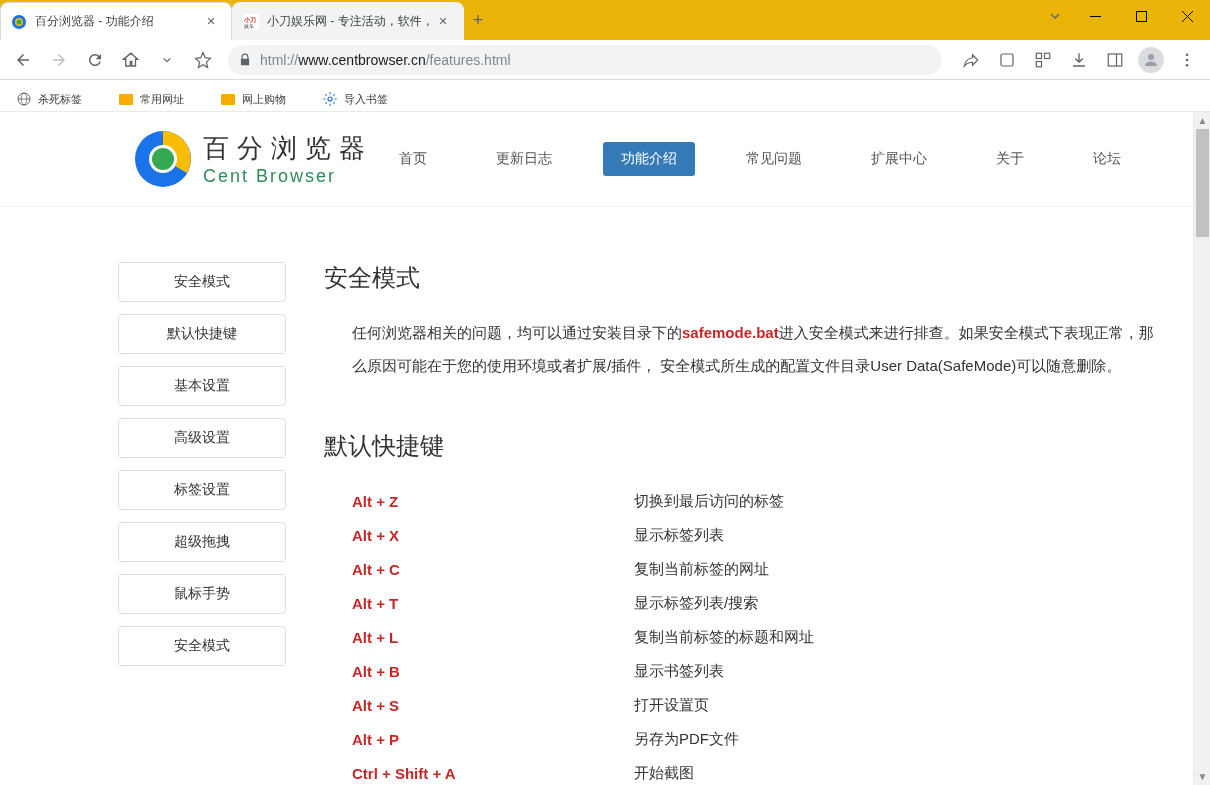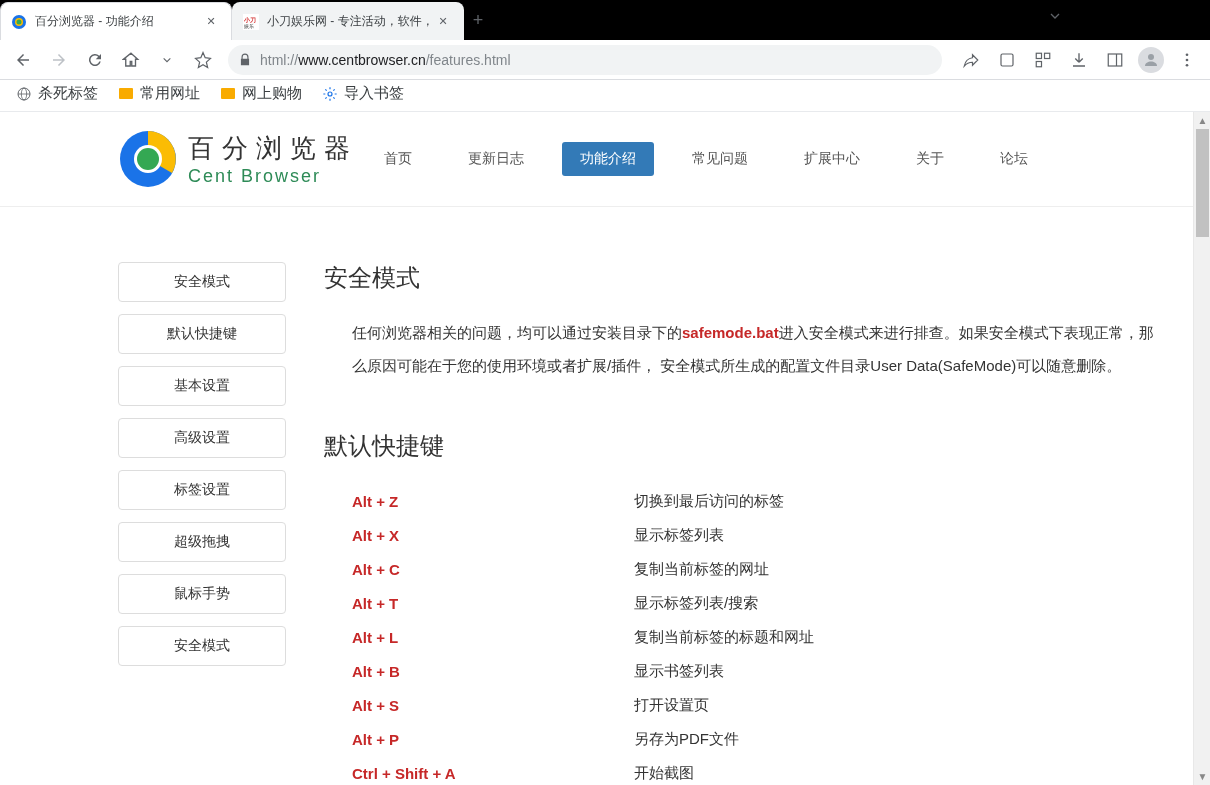--- a/index.html
+++ b/index.html
@@ -1,19 +1,19 @@
 <!DOCTYPE html>
 <html><head>
 <meta charset="utf-8">
 <style>
 * { margin: 0; padding: 0; box-sizing: border-box; }
 body { font-family: "Microsoft YaHei", "Segoe UI", Arial, sans-serif; background: #fff; width: 1210px; height: 785px; overflow: hidden; position: relative; }
 
 
-.window-chrome { height: 40px; display: flex; align-items: stretch; background: #000000; position: relative; }
+.window-chrome { height: 40px; display: flex; align-items: stretch; background: #eab308; position: relative; }
 .tab { display: flex; align-items: center; padding: 0 12px 0 10px; height: 38px; border-radius: 8px 8px 0 0; position: relative; min-width: 232px; max-width: 232px; font-size: 12px; color: #3c4043; cursor: default; border: 1px solid #dadce0; border-bottom: none; margin-top: 2px; }
 .tab.active { background: #fff; z-index: 2; }
 .tab.inactive { background: #f1f3f4; border-color: transparent; }
 .tab .favicon { width: 16px; height: 16px; margin-right: 8px; flex-shrink: 0; }
 .tab-title { flex: 1; white-space: nowrap; overflow: hidden; text-overflow: ellipsis; }
 .tab-close { width: 16px; height: 16px; display: flex; align-items: center; justify-content: center; color: #5f6368; cursor: pointer; border-radius: 50%; font-size: 11px; }
 .new-tab-btn { width: 28px; display: flex; align-items: center; justify-content: center; color: #5f6368; cursor: pointer; font-size: 18px; }
 .win-controls { position: absolute; right: 0; top: 0; display: flex; }
 .win-btn { width: 46px; height: 32px; display: flex; align-items: center; justify-content: center; color: #000; cursor: pointer; }
 .win-dropdown { width: 34px; height: 32px; display: flex; align-items: center; justify-content: center; color: #5f6368; cursor: pointer; }
@@ -23,34 +23,34 @@
 .tb-btn { width: 34px; height: 32px; display: flex; align-items: center; justify-content: center; color: #5f6368; cursor: pointer; border-radius: 50%; }
 .tb-btn.disabled { color: #bdc1c6; cursor: default; }
 .omnibox { flex: 1; height: 30px; border-radius: 15px; background: #f1f3f4; display: flex; align-items: center; padding: 0 10px; margin: 0 6px; font-size: 14px; color: #202124; }
 .omnibox .lock { color: #5f6368; margin-right: 8px; }
 .url-grey { color: #80868b; }
 .url-black { color: #202124; }
 .right-actions { display: flex; align-items: center; gap: 2px; padding-left: 4px; }
 .avatar { width: 26px; height: 26px; border-radius: 50%; background: #dadce0; display: flex; align-items: center; justify-content: center; margin: 0 4px; }
 
 
-.bookmark-bar { height: 32px; display: flex; align-items: flex-start; padding: 0 8px; gap: 4px; border-bottom: 1px solid #e8eaed; background: #fff; font-size: 15px; }
+.bookmark-bar { height: 32px; display: flex; align-items: flex-end; padding: 0 8px; gap: 20px; border-bottom: 1px solid #e8eaed; background: #fff; font-size: 11px; }
 .bm-item { display: flex; align-items: center; gap: 6px; padding: 4px 8px; border-radius: 4px; cursor: pointer; color: #3c4043; }
 .bm-icon { width: 16px; height: 16px; display: flex; align-items: center; justify-content: center; }
 .folder { width: 14px; height: 11px; background: #f9ab00; border-radius: 1px; }
 
 
 .page-viewport { height: 673px; overflow: hidden; position: relative; }
 .page-content { background: #fff; }
-.header { height: 95px; display: flex; align-items: center; justify-content: flex-start; padding: 0 48px 0 118px; border-bottom: 1px solid #eee; }
+.header { height: 95px; display: flex; align-items: center; justify-content: center; padding: 0 48px 0 118px; border-bottom: 1px solid #eee; }
 .logo-area { display: flex; align-items: center; gap: 10px; }
 .logo-text { display: flex; flex-direction: column; }
 .logo-cn { font-size: 26px; letter-spacing: 8px; color: #333; }
 .logo-en { font-size: 18px; color: #2e8b57; letter-spacing: 2px; }
-.nav { display: flex; gap: 4px; }
+.nav { display: flex; gap: 17px; }
 .nav-item { padding: 8px 18px; font-size: 14px; color: #555; cursor: pointer; border-radius: 3px; margin: 0 8px; }
 .nav-item.active { background: #337ab7; color: #fff; }
 
 .content-wrap { display: flex; padding: 55px 48px 0 118px; gap: 38px; }
 .sidebar { width: 168px; display: flex; flex-direction: column; gap: 12px; }
 .side-btn { border: 1px solid #ddd; border-radius: 4px; height: 40px; display: flex; align-items: center; justify-content: center; font-size: 14px; color: #333; cursor: pointer; background: #fff; }
 
 .main-content { flex: 1; }
 .section-title { font-size: 24px; color: #333; margin-bottom: 22px; font-weight: normal; }
 .safe-desc { font-size: 15px; color: #333; line-height: 2.2; padding-left: 28px; margin-bottom: 48px; }

